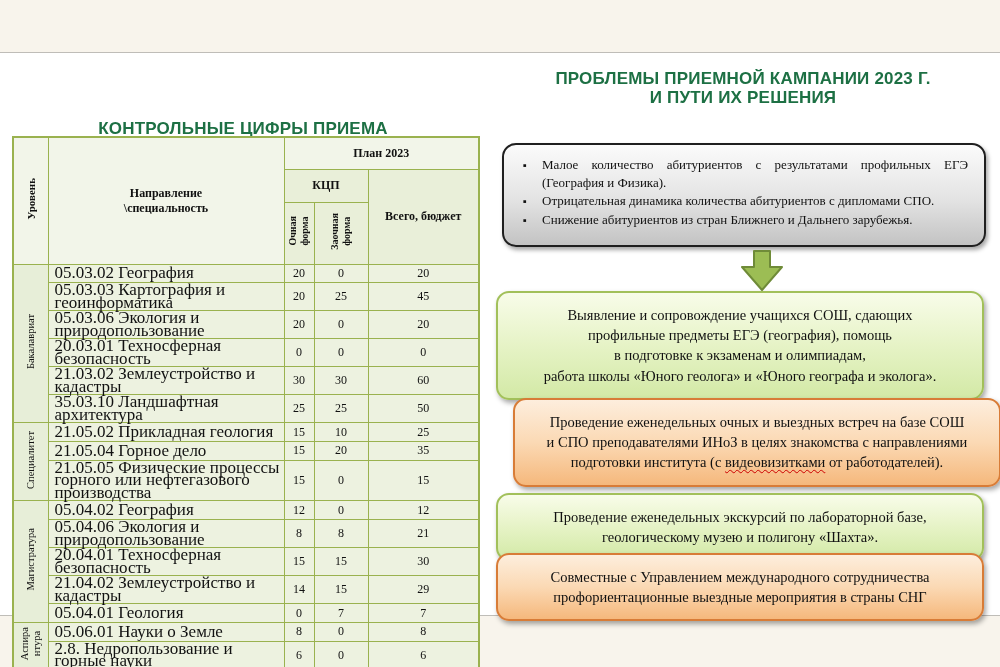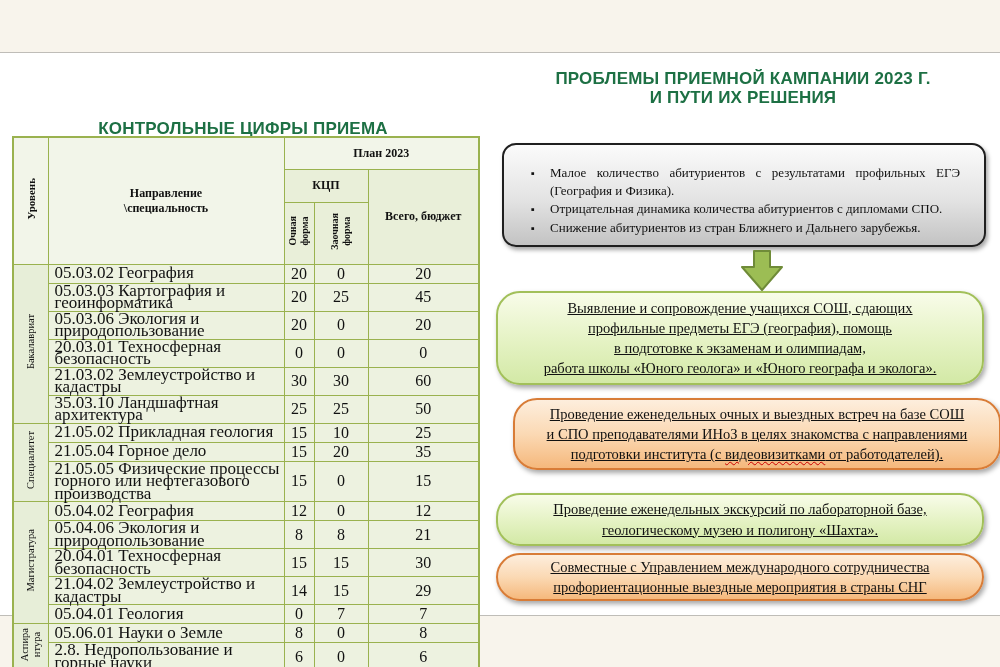--- a/index.html
+++ b/index.html
@@ -44,46 +44,46 @@
   .kcp-table tbody td{background:#edf2e0;}
   .vtext{
     writing-mode:vertical-rl;transform:rotate(180deg);
     white-space:pre-line;display:inline-block;line-height:12px;
   }
   .level-h .vtext{font-size:11px;font-weight:bold;}
   .form-h .vtext{font-size:10px;font-weight:bold;line-height:12px;}
   .level-cell{background:#e7eed8 !important;}
   .level-cell .vtext{font-size:10.5px;}
   .name-cell{text-align:left !important;font-size:17px;padding:1px 3px 1px 6px !important;line-height:12.5px;}
-  .num-cell{font-size:16px;}
+  .num-cell{font-size:12px;}
   .grand-row td{height:19px;font-weight:bold;font-size:18px;}
   
   .problems{
     position:absolute;left:502px;top:90px;width:484px;height:104px;
     box-sizing:border-box;border:2px solid #1f1f1f;border-radius:14px;
     background:linear-gradient(180deg,#fbfbfb 0%,#e3e3e3 55%,#c3c3c3 100%);
     box-shadow:2px 3px 4px rgba(0,0,0,.35);
     padding:7px 12px 5px 8px;
   }
-  .problems ul{margin:12px;padding:0;list-style:none;}
+  .problems ul{margin:4px;padding:0;list-style:none;}
   .problems li{
     position:relative;padding-left:26px;font-size:13px;line-height:18.2px;
     text-align:justify;
   }
   .problems li::before{
     content:"▪";position:absolute;left:7px;top:0;font-size:11px;
   }
   
   .down-arrow{position:absolute;left:739px;top:197px;}
   
   .sol{
     position:absolute;left:496px;width:488px;box-sizing:border-box;
-    border-radius:24px;display:flex;align-items:center;justify-content:center;
-    text-align:center;font-size:14.5px;line-height:20.2px;padding:2px 10px;
-    white-space:pre-line;box-shadow:2px 3px 5px rgba(0,0,0,.35);text-decoration:underline;
+    border-radius:13px;display:flex;align-items:center;justify-content:center;
+    text-align:center;font-size:14.5px;line-height:20.2px;padding:12px 10px;
+    white-space:pre-line;box-shadow:2px 3px 5px rgba(0,0,0,.35);
   }
   .sol.green{
     border:2px solid var(--box-green,#a2c05a);
     background:linear-gradient(180deg,#f8fce9 0%,#e6f3c6 50%,#d3e9a6 100%);
   }
   .sol.orange{
     border:2px solid var(--box-orange,#d87c37);
     background:linear-gradient(180deg,#fdeedd 0%,#fbd9b4 50%,#f5b87c 100%);
   }
   .misspell{

